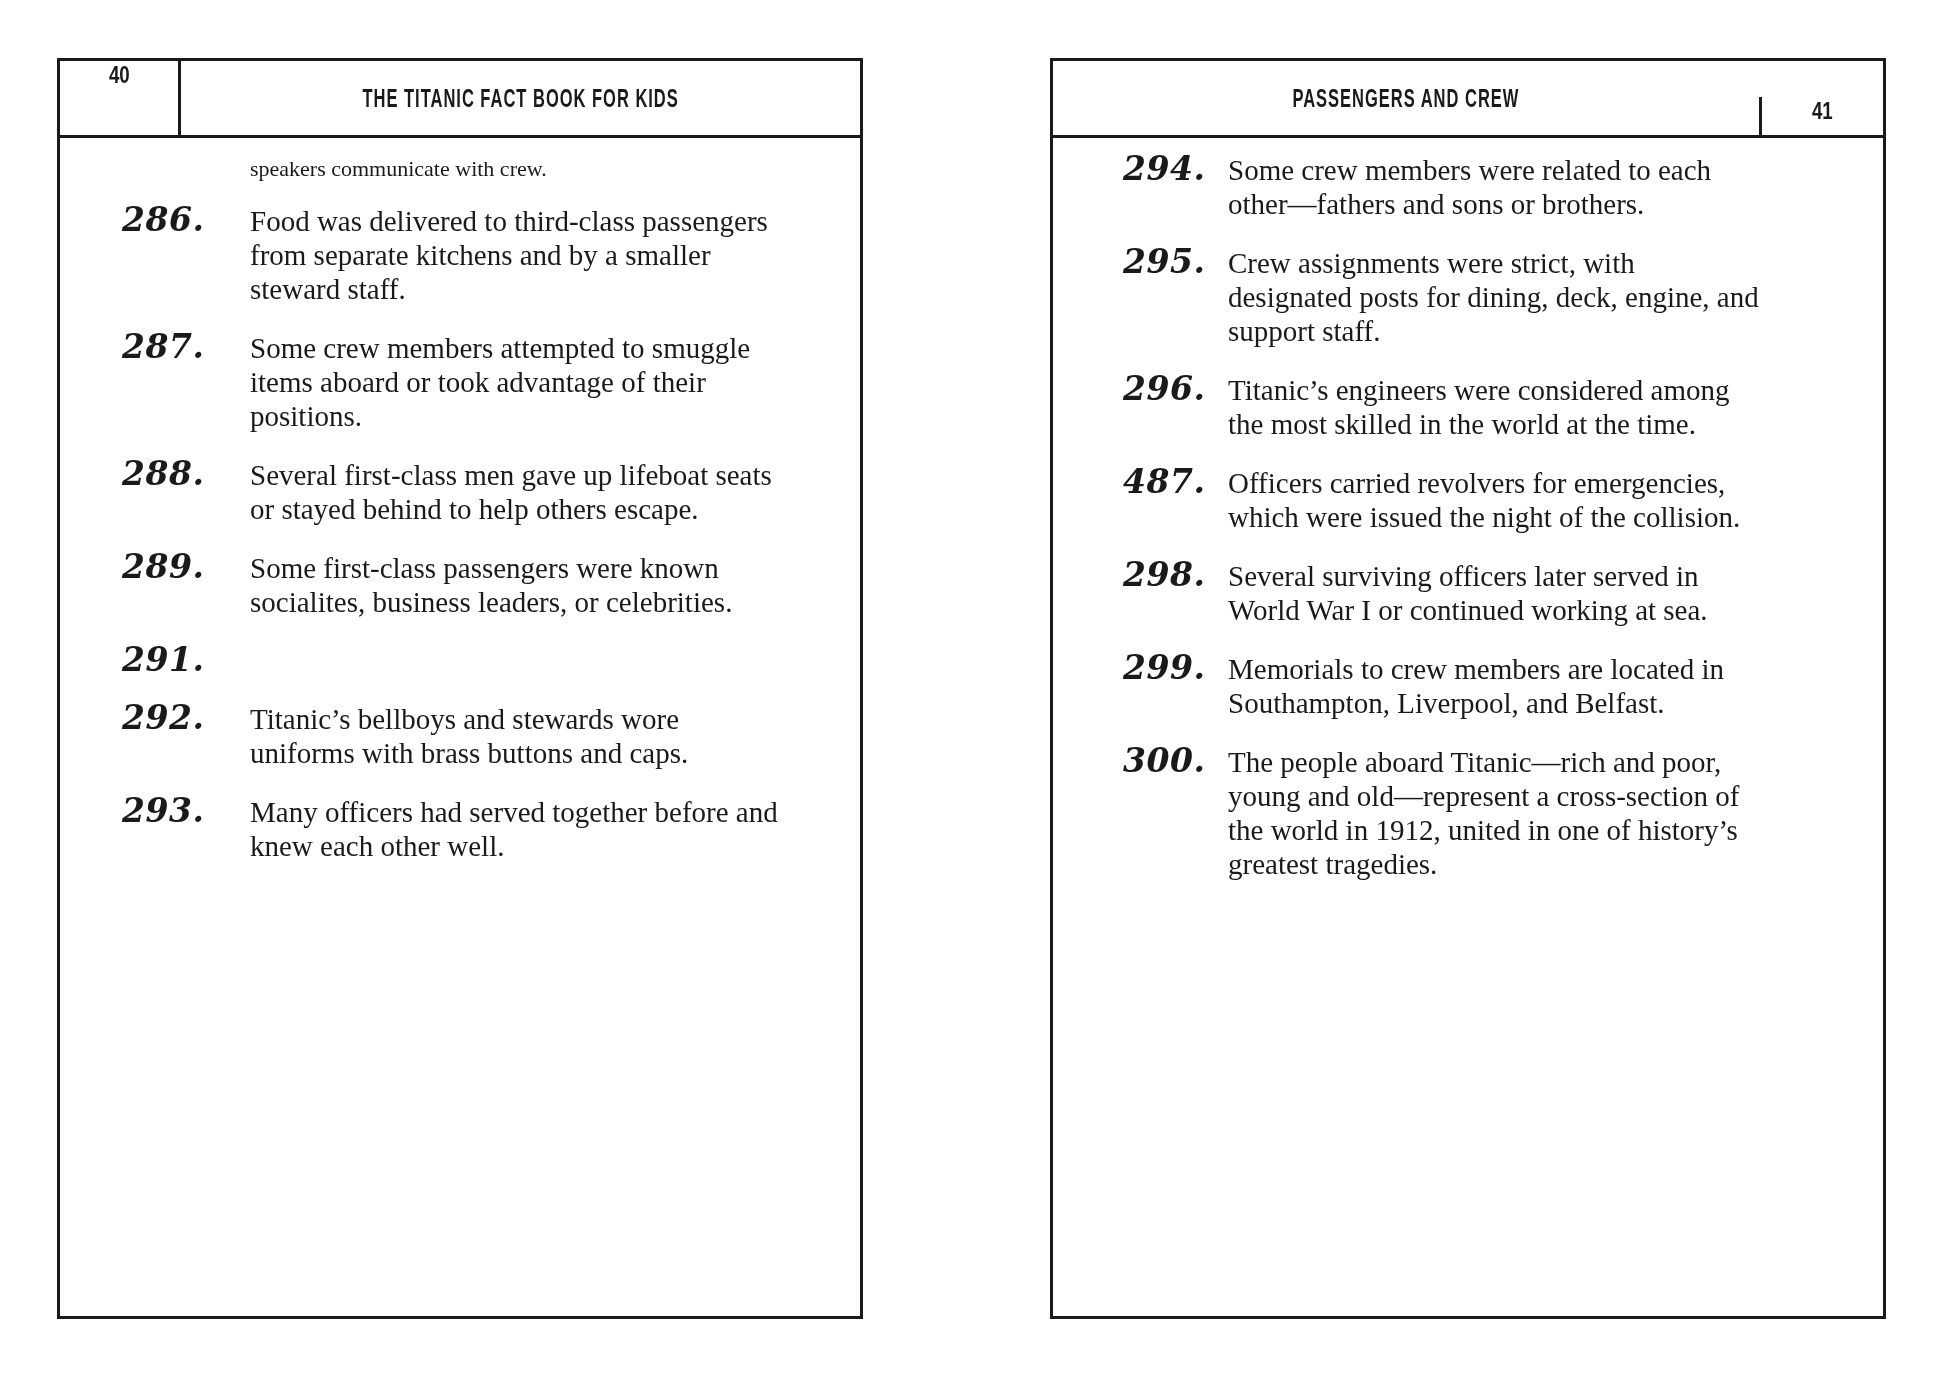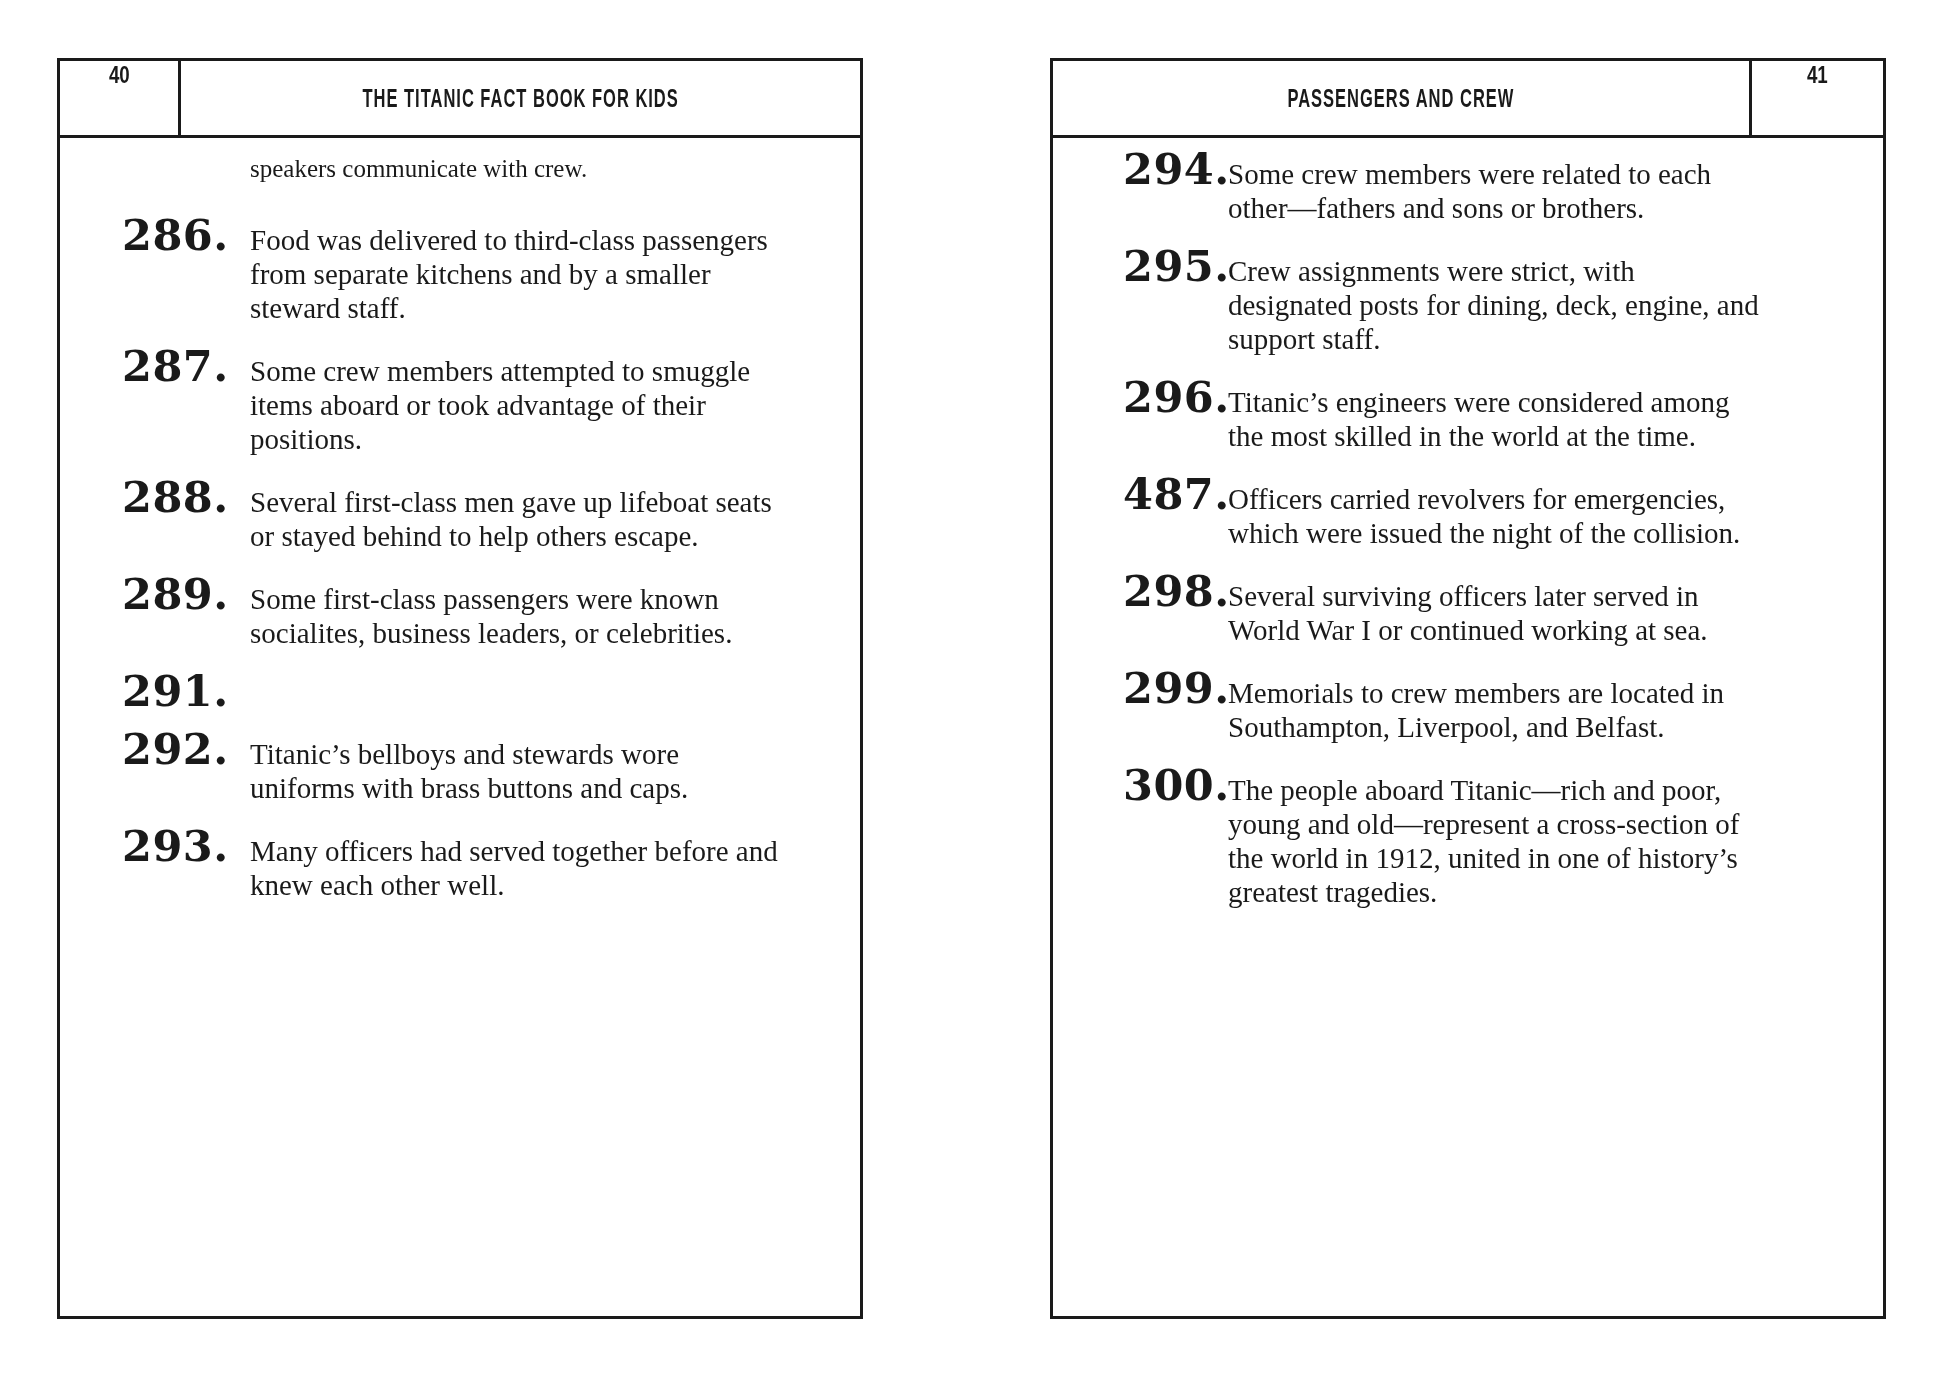--- a/index.html
+++ b/index.html
@@ -16,46 +16,47 @@
   .page-right { left:1050px; width:836px; height:1261px; }
 
   .page-header {
     height:77px; display:flex; align-items:stretch;
     border-bottom:3px solid var(--ink);
   }
   .folio-cell {
     display:flex; align-items:flex-start; justify-content:center; flex:none;
   }
   .page-left  .folio-cell { width:121px; border-right:3px solid var(--ink); }
-  .page-right .folio-cell { width:134px; border-left:3px solid var(--ink); }
+  .page-right .folio-cell { width:124px; border-left:3px solid var(--ink);margin-top:36px; }
   .title-cell {
     flex:1; display:flex; align-items:center; justify-content:center;
     overflow:hidden;
   }
   .hdr-text {
     font-family:"Liberation Sans", sans-serif;
     font-weight:700; font-size:25px; letter-spacing:1.5px;
     white-space:nowrap; display:inline-block;
     transform:scaleX(0.66); transform-origin:center;
   }
   .folio-cell .hdr-text { transform:scaleX(0.78); font-size:24px; letter-spacing:0; }
 
   .page-body { padding-top:14px; }
 
   .continuation {
-    margin-left:190px; margin-bottom:32px; 
-    font-size:25px; line-height:34px;
+    margin-left:190px; margin-bottom:17px; 
+    font-size:22px; line-height:34px;
   }
 
   .fact { display:flex; align-items:baseline; margin-bottom:24px; }
   .fact-num {
     flex:none;
     font-family:"DejaVu Serif", serif;
-    font-weight:700; font-size:43px; letter-spacing:0.5px;
+    font-weight:700; font-size:33px; letter-spacing:0.5px;
     line-height:34px;
+    font-style:italic;
   }
   .page-left  .fact-num { margin-left:62px; width:128px; }
   .page-right .fact-num { margin-left:70px; width:105px; }
   .fact-text {
     font-size:29px; line-height:34px;
     white-space:pre-line; padding-right:58px;
   }
 </style>
 </head>
 <body>

